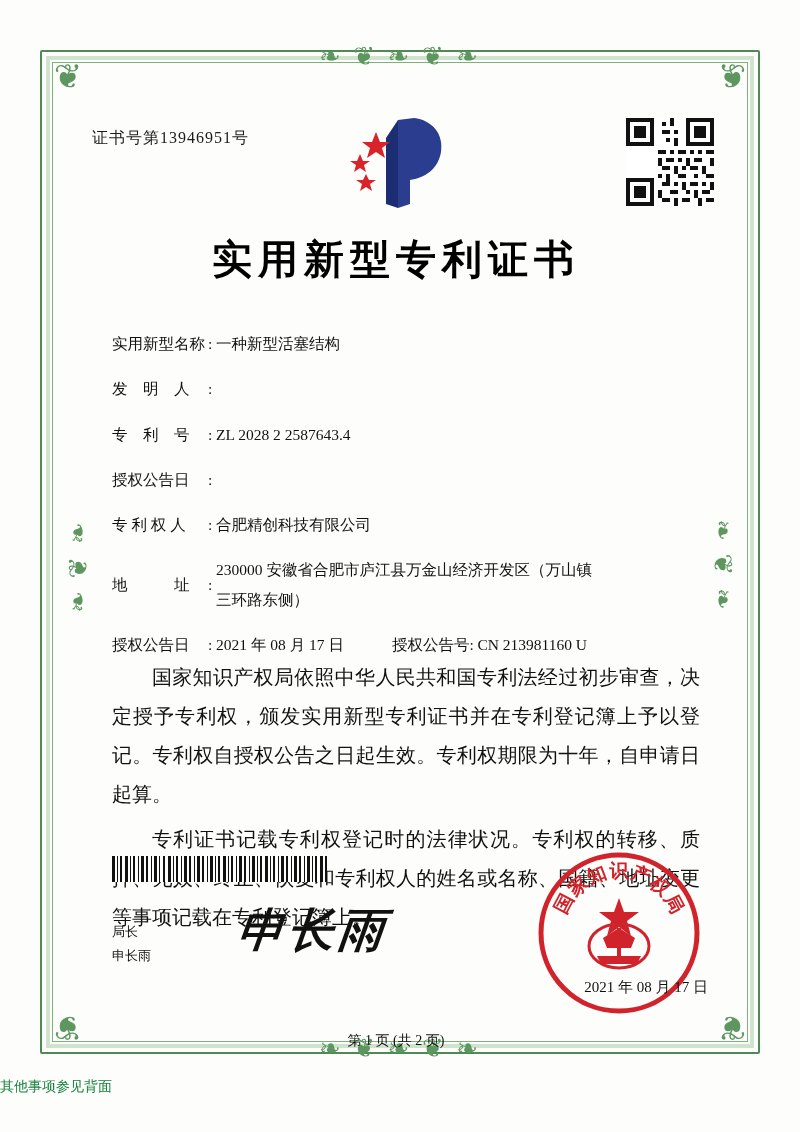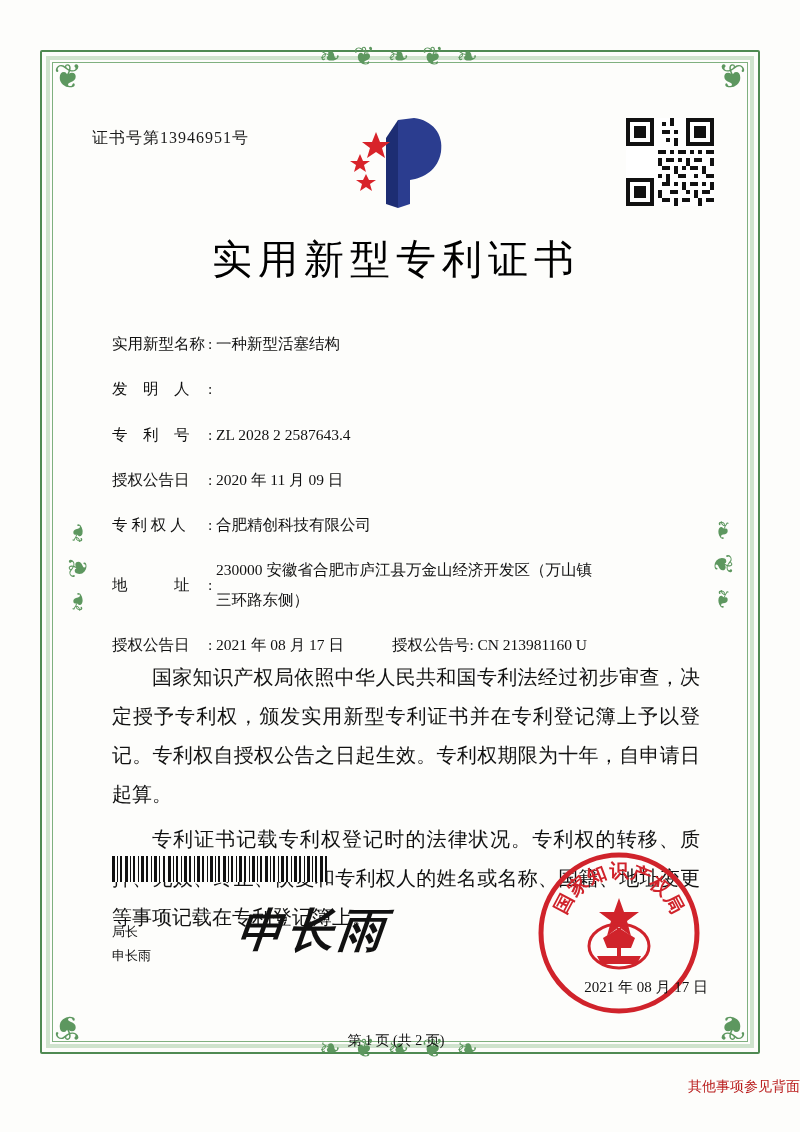--- a/index.html
+++ b/index.html
@@ -83,21 +83,21 @@
     position: absolute;
     right: 86px; top: 118px;
     width: 88px; height: 88px;
   }
 
   .main-title {
     position: absolute;
     left: 0; right: 8px; top: 232px;
     text-align: center;
     font-size: 40px;
-    font-weight: normal;
+    font-weight: bold;
     letter-spacing: 6px;
     font-family: "DejaVu Serif", "Liberation Serif", serif;
     color: #000;
   }
 
   
   .fields {
     position: absolute;
     left: 112px; top: 332px; right: 100px;
     font-size: 15.5px;
@@ -177,23 +177,23 @@
   
   .page-no {
     position: absolute;
     left: 0; right: 8px; top: 1032px;
     text-align: center;
     font-size: 14px;
   }
   .foot-note {
     position: absolute;
     left: 0; right: 0; top: 1078px;
-    text-align: right;
+    text-align: left;
     font-size: 14px;
-    color: #b91c1c;
+    color: #15803d;
   }
 </style>
 </head>
 <body>
 
 <div class="page">
 
   <div class="border-outer"></div>
   <div class="border-mid"></div>
   <div class="border-inner"></div>
@@ -304,21 +304,20 @@
 
     <div class="frow">
       <span class="flabel">专　利　号</span>
       <span class="fsep">:</span>
       <span class="fvalue">ZL 2028 2 2587643.4</span>
     </div>
 
     <div class="frow">
       <span class="flabel">授权公告日</span>
       <span class="fsep">:</span>
-      <span class="fvalue">2020 年 11 月 09 日</span>
     </div>
 
     <div class="frow">
       <span class="flabel">专 利 权 人</span>
       <span class="fsep">:</span>
       <span class="fvalue">合肥精创科技有限公司</span>
     </div>
 
     <div class="frow">
       <span class="flabel">地　　　址</span>

